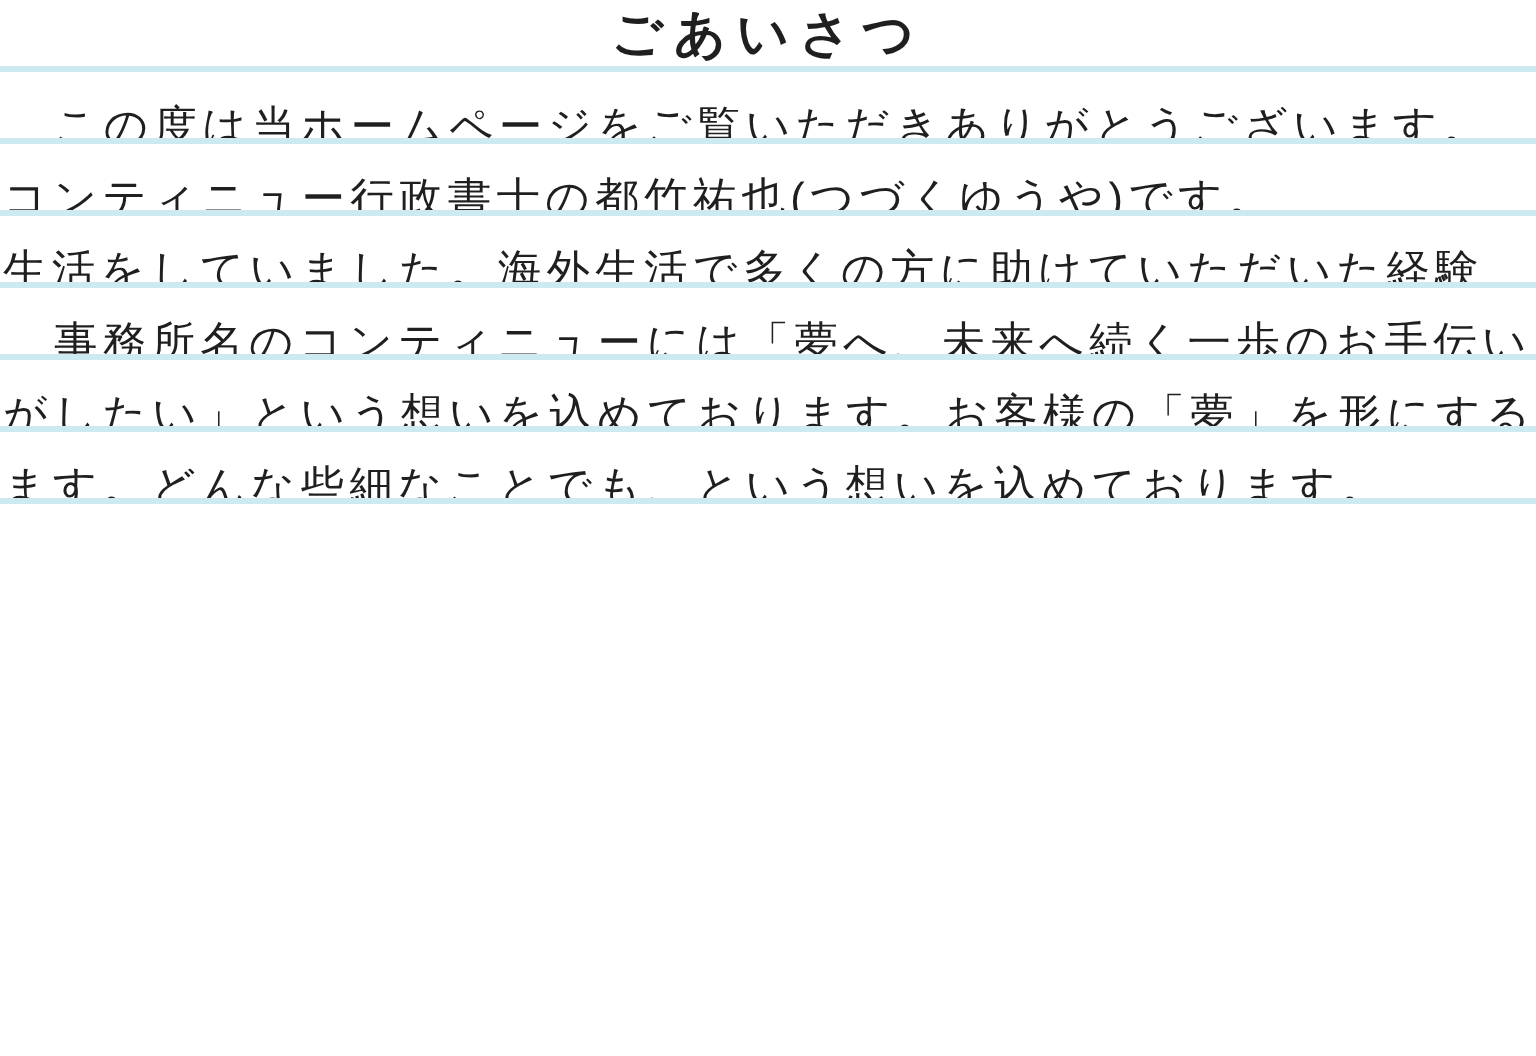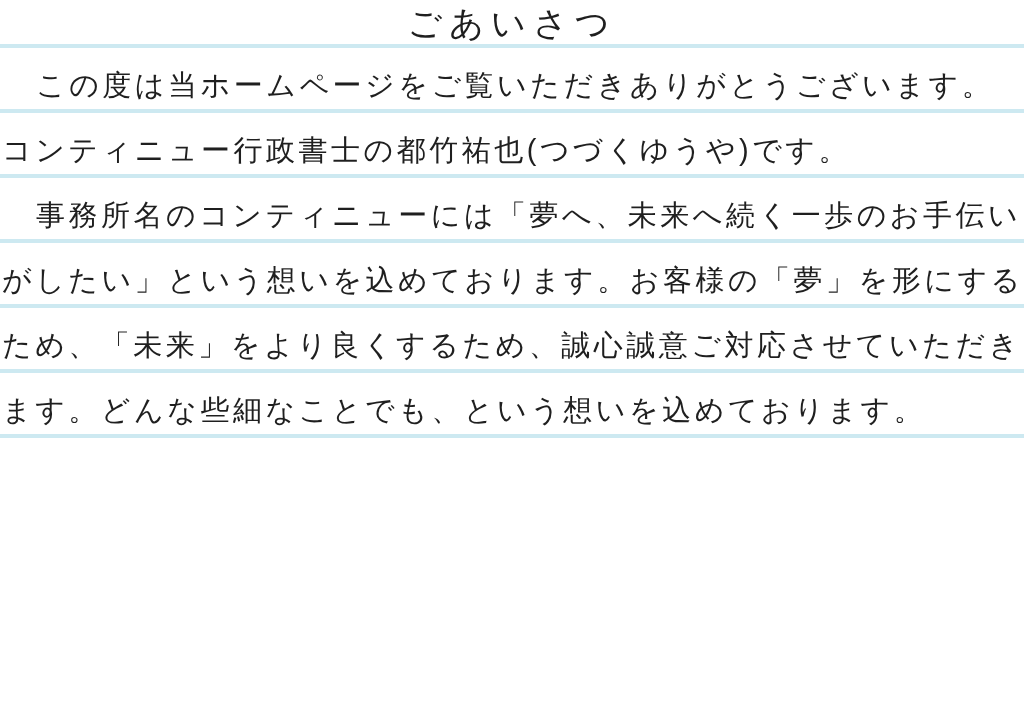--- a/index.html
+++ b/index.html
@@ -21,40 +21,40 @@
     box-sizing: border-box;
     border-bottom: 4px solid var(--rule, #cde9f1);
     white-space: nowrap;
     overflow: hidden;
   }
   .title-row {
     height: 48px;
     line-height: 46px;
     text-align: center;
     font-size: 34px;
-    font-weight: 400;
+    font-weight: 700;
     letter-spacing: 7px;
   }
   .text-row {
-    height: 65px;
+    height: 48px;
     line-height: 74px;
     font-size: 29px;
     letter-spacing: 3.5px;
     padding-left: 2px;
   }
   .text-row.indent {
     padding-left: 36px;
   }
 </style>
 </head>
 <body>
 
 <div class="paper" style="--bg: #ffffff; --rule: #cde9f1; --ink: #1f1f1f;">
   <div class="row title-row">ごあいさつ</div>
   <div id="lines-container">
       <div class="row text-row indent">この度は当ホームページをご覧いただきありがとうございます。</div>
       <div class="row text-row">コンティニュー行政書士の都竹祐也(つづくゆうや)です。</div>
+      <div class="row text-row">生活をしていました。海外生活で多くの方に助けていただいた経験</div>
       <div class="row text-row indent">事務所名のコンティニューには「夢へ、未来へ続く一歩のお手伝い</div>
       <div class="row text-row">がしたい」という想いを込めております。お客様の「夢」を形にする</div>
-      <div class="row text-row">ため、「未来」をより良くするため、誠心誠意ご対応させていただき</div>
       <div class="row text-row">ます。どんな些細なことでも、という想いを込めております。</div>
     </div>
 </div>
 
 </body></html>

